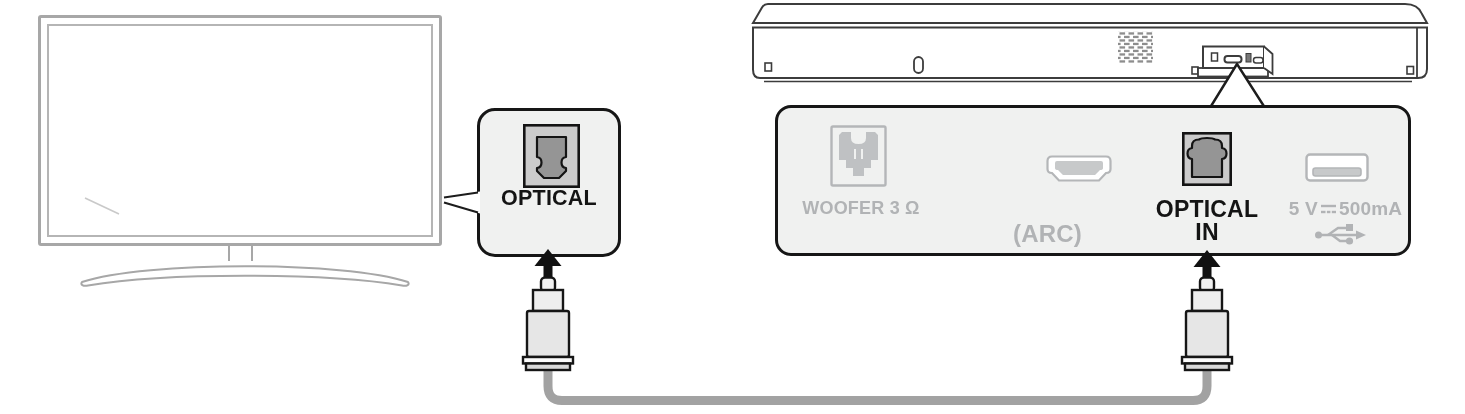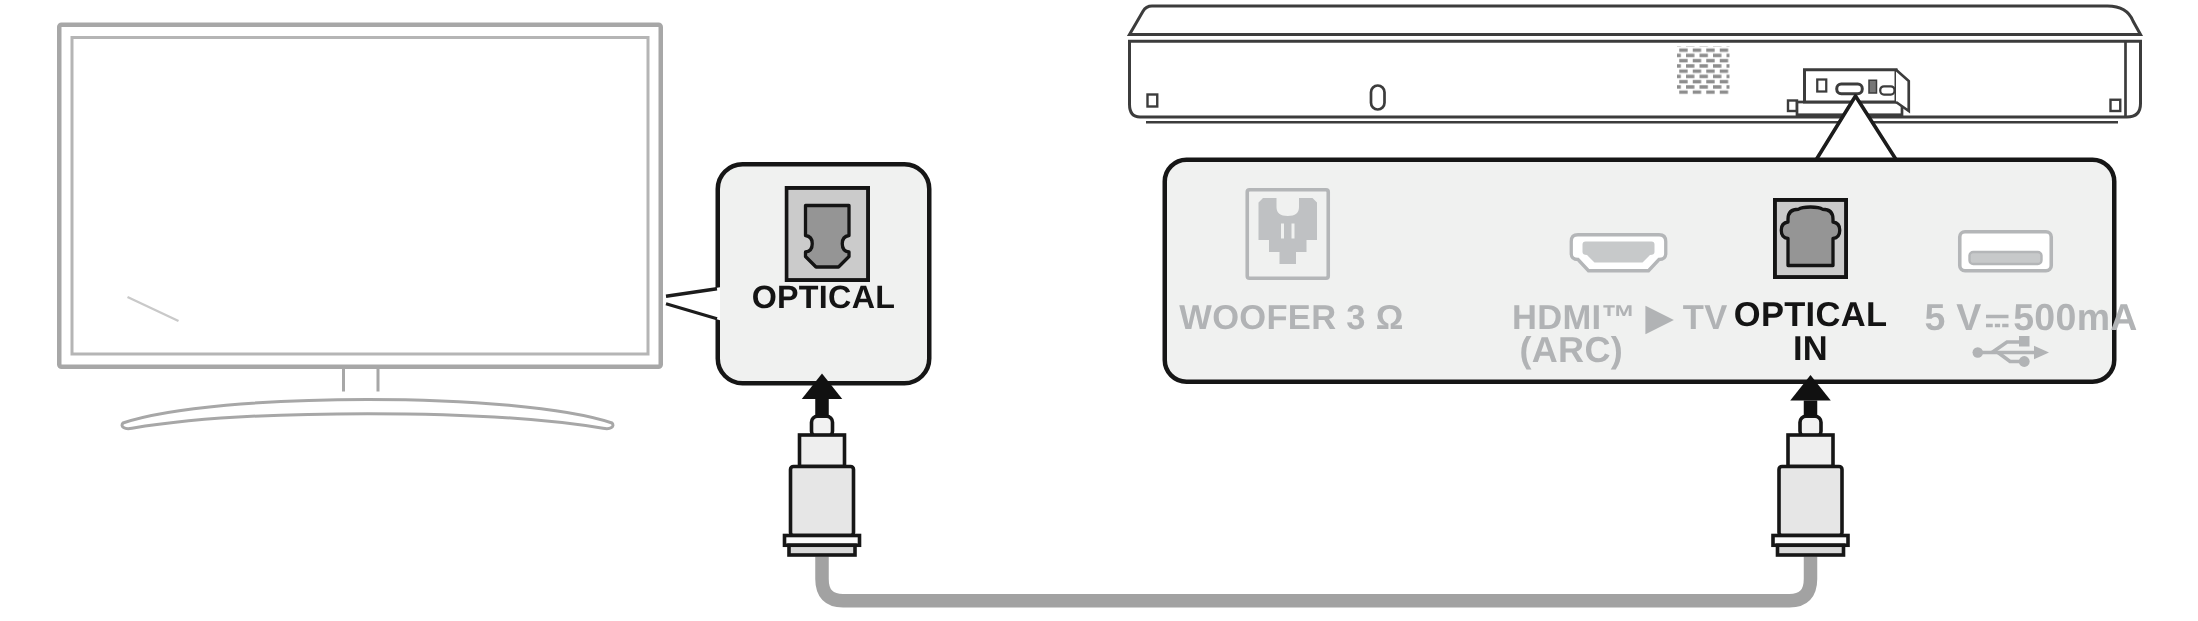--- a/index.html
+++ b/index.html
@@ -15,25 +15,25 @@
   
   .callout{left:477px;top:108px;width:144px;height:149px;border:3px solid #161616;border-radius:18px;
            background:#f0f1f0;box-sizing:border-box;}
   .panel{left:775px;top:105px;width:636px;height:151px;border:3px solid #161616;border-radius:16px;
          background:#f0f1f0;box-sizing:border-box;}
   
   .lbl{position:absolute;font-weight:bold;white-space:nowrap;letter-spacing:.2px;}
   .dark{color:#141414;}
   .muted{color:#b1b3b5;}
   .callout-lbl{left:0;top:74px;width:138px;text-align:center;font-size:21.5px;line-height:26px;}
-  .woofer-lbl{left:8px;top:90px;width:150px;text-align:center;font-size:23px;}
+  .woofer-lbl{left:8px;top:90px;width:150px;text-align:center;font-size:18px;}
   .hdmi-lbl{left:230px;top:90px;width:140px;text-align:center;font-size:23px;}
   .arc-lbl{left:235px;top:112px;font-size:24px;}
   .opt-lbl{left:374px;top:90px;width:110px;text-align:center;font-size:23px;line-height:23px;}
-  .usb-lbl{left:505px;top:90px;width:125px;text-align:center;font-size:25px;}
+  .usb-lbl{left:505px;top:90px;width:125px;text-align:center;font-size:19px;}
   .usb-lbl svg{vertical-align:-1px;margin:0 2px;}
   svg{display:block;}
   .inline-svg{display:inline-block;}
 </style>
 </head>
 <body>
 
 <div class="canvas">
 
   <div class="abs tv">
@@ -85,21 +85,20 @@
       <path d="M9,10 L12,7 H21 V13 Q21,19 28.5,19 Q36,19 36,13 V7 H45 L48,10 V35 H41 V43 H34 V51 H23 V43 H16 V35 H9 Z" fill="#bfc1c3"></path>
       <line x1="25" y1="24" x2="25" y2="34" stroke="#f0f1f0" stroke-width="2"></line>
       <line x1="32" y1="24" x2="32" y2="34" stroke="#f0f1f0" stroke-width="2"></line>
     </svg>
     <div class="lbl muted woofer-lbl">WOOFER 3 Ω</div>
 
     <svg class="abs" style="left:267px;top:47px" width="68" height="27" viewBox="0 0 68 27">
       <path d="M7,1.5 H61 Q65.5,1.5 65.5,6 V14 Q65.5,18 61,18 L54,25.5 H14 L7,18 Q2.5,18 2.5,14 V6 Q2.5,1.5 7,1.5 Z" fill="#fff" stroke="#b4b6b8" stroke-width="2.2"></path>
       <path d="M12,6 H56 Q58,6 58,8 V13 Q58,15 55,15 L50,20 H18 L13,15 Q10,15 10,13 V8 Q10,6 12,6 Z" fill="#c7c9ca"></path>
     </svg>
-    <div class="lbl muted hdmi-lbl">HDMI™ ▶ TV</div>
     <div class="lbl muted arc-lbl">(ARC)</div>
 
     <svg class="abs" style="left:404px;top:24px" width="50" height="54" viewBox="0 0 50 54">
       <rect x="1.3" y="1.3" width="47.4" height="51.4" fill="#cbcbcb" stroke="#141414" stroke-width="2.6"></rect>
       <path d="M10,45 V27 Q5.5,26.5 5.5,21.5 Q5.5,16.5 10,16 V14 Q10,7.5 17,7.5 Q19,6 25,6 Q31,6 33,7.5 Q40,7.5 40,14 V16 Q44.5,16.5 44.5,21.5 Q44.5,26.5 40,27 V45 Z" fill="#959595" stroke="#141414" stroke-width="2.2" stroke-linejoin="round"></path>
     </svg>
     <div class="lbl dark opt-lbl">
       <div>OPTICAL</div>
       <div>IN</div>
     </div>

